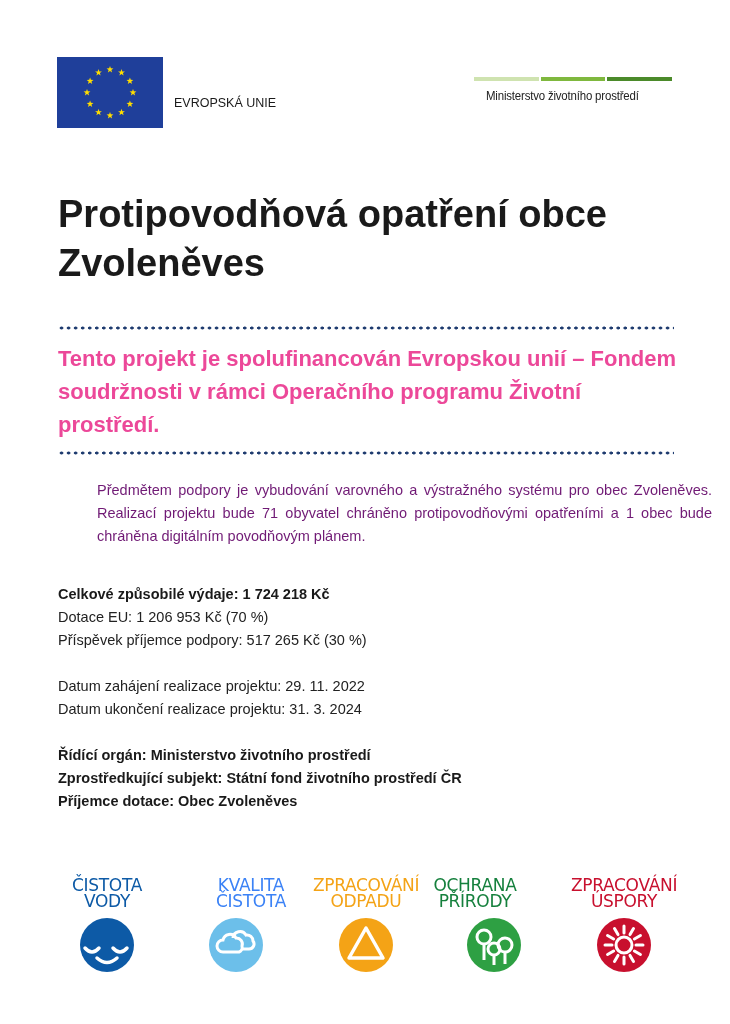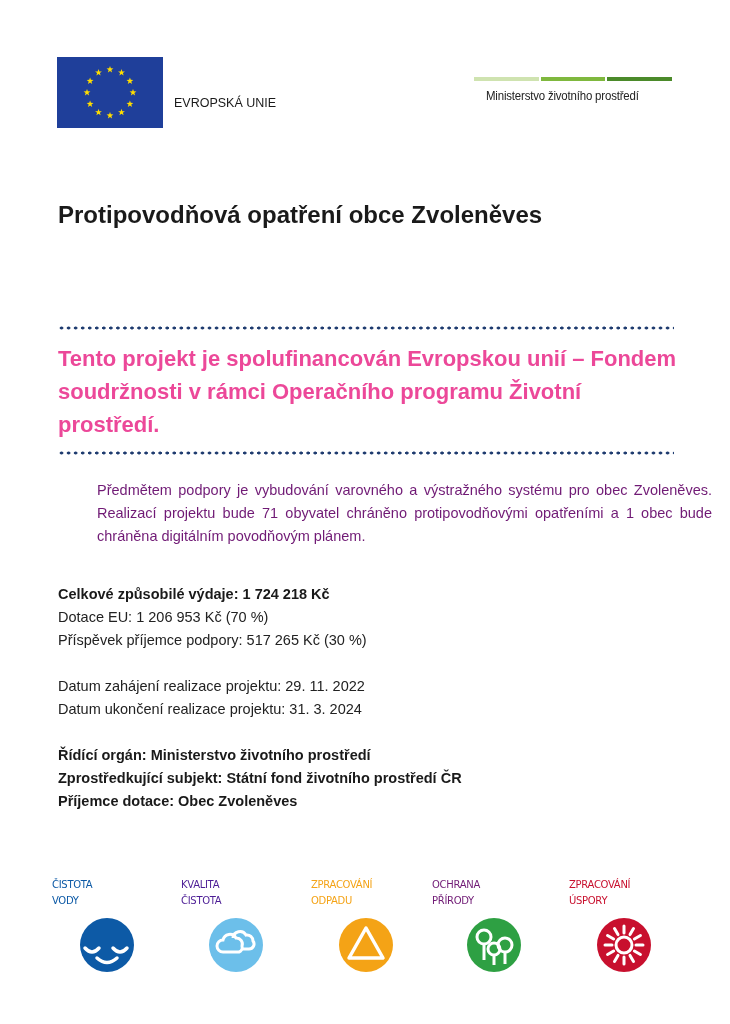--- a/index.html
+++ b/index.html
@@ -4,31 +4,31 @@
 <style>
   html, body { margin:0; padding:0; background:#ffffff; }
   body { width:730px; height:1024px; position:relative; overflow:hidden; font-family:"Liberation Sans", sans-serif; color:#1a1a1a; }
   .abs { position:absolute; }
   #eu-flag { left:57px; top:57px; width:106px; height:71px; background:#1f3f9a; }
   #eu-text { left:174px; top:67px; font-size:12.5px; line-height:17px; color:#1a1a1a;margin-top:28px; }
   #eu-text div { white-space:nowrap; }
   #mzp-bars { left:474px; top:77px; width:198px; height:4px; display:flex; gap:2px; }
   #mzp-bars span { display:block; height:4px; flex:1; }
   #mzp-name { left:486px; top:88px; font-size:13px; color:#222; letter-spacing:-0.2px; transform:scaleX(0.88); transform-origin:left; white-space:nowrap; }
-  #title { left:58px; top:190px; width:620px; font-size:24px; font-weight:bold; line-height:49px; color:#1a1a1a; }
+  #title { left:58px; top:190px; width:620px; font-size:38px; font-weight:bold; line-height:49px; color:#1a1a1a; }
   .dots { left:58px; width:616px; height:4px;
     background-image: radial-gradient(circle, #1d3a6e 1.4px, transparent 1.7px);
     background-size:7.05px 4px; background-repeat:repeat-x; }
   #dots1 { top:326px; }
   #dots2 { top:451px; }
   #subtitle { left:58px; top:342px; width:620px; font-size:22px; font-weight:bold; line-height:33px; color:#ec4899; }
   #desc { left:58px; top:479px; width:615px; font-size:14.5px; line-height:23px; text-align:justify; color:#701a75;margin-left:39px; }
   .line { left:58px; font-size:14.5px; line-height:23px; color:#222; white-space:nowrap;margin-top:14px; }
   .bold { font-weight:bold; color:#1a1a1a; }
-  .cat { width:110px; font-size:10px; line-height:16px; top:877px; font-family:"DejaVu Sans", sans-serif; letter-spacing:-0.3px; }
+  .cat { width:110px; text-align:center; font-size:17px; line-height:16px; top:877px; font-family:"DejaVu Sans", sans-serif; letter-spacing:-0.3px; }
   .cat-icon { width:54px; height:54px; border-radius:50%; top:918px; }
   .cat-icon svg { width:54px; height:54px; display:block; }
 </style>
 </head>
 <body>
 
 <div id="eu-flag" class="abs">
   <svg width="106" height="71" viewBox="0 0 106 71">
     <g fill="#ffdd00" id="stars">
         <polygon points="53.00,8.90 53.85,11.33 56.42,11.39 54.38,12.95 55.12,15.41 53.00,13.95 50.88,15.41 51.62,12.95 49.58,11.39 52.15,11.33"></polygon>
@@ -73,29 +73,29 @@
 <div class="abs line" style="top:684px">Datum ukončení realizace projektu: 31. 3. 2024</div>
 
 <div class="abs line bold" style="top:730px">Řídící orgán: Ministerstvo životního prostředí</div>
 <div class="abs line bold" style="top:753px">Zprostředkující subjekt: Státní fond životního prostředí ČR</div>
 <div class="abs line bold" style="top:776px">Příjemce dotace: Obec Zvoleněves</div>
 
 <div class="abs cat" style="left:52px;color:#0d5aa6">
   <div>ČISTOTA</div>
   <div>VODY</div>
 </div>
-<div class="abs cat" style="left:181px;color:#4c1d95">
+<div class="abs cat" style="left:196px;color:#3b82f6">
   <div>KVALITA</div>
   <div>ČISTOTA</div>
 </div>
 <div class="abs cat" style="left:311px;color:#f4a316">
   <div>ZPRACOVÁNÍ</div>
   <div>ODPADU</div>
 </div>
-<div class="abs cat" style="left:432px;color:#701a75">
+<div class="abs cat" style="left:420px;color:#15803d">
   <div>OCHRANA</div>
   <div>PŘÍRODY</div>
 </div>
 <div class="abs cat" style="left:569px;color:#c8102e">
   <div>ZPRACOVÁNÍ</div>
   <div>ÚSPORY</div>
 </div>
 
 <div class="abs cat-icon" style="left:80px">
   <svg viewBox="0 0 54 54">

